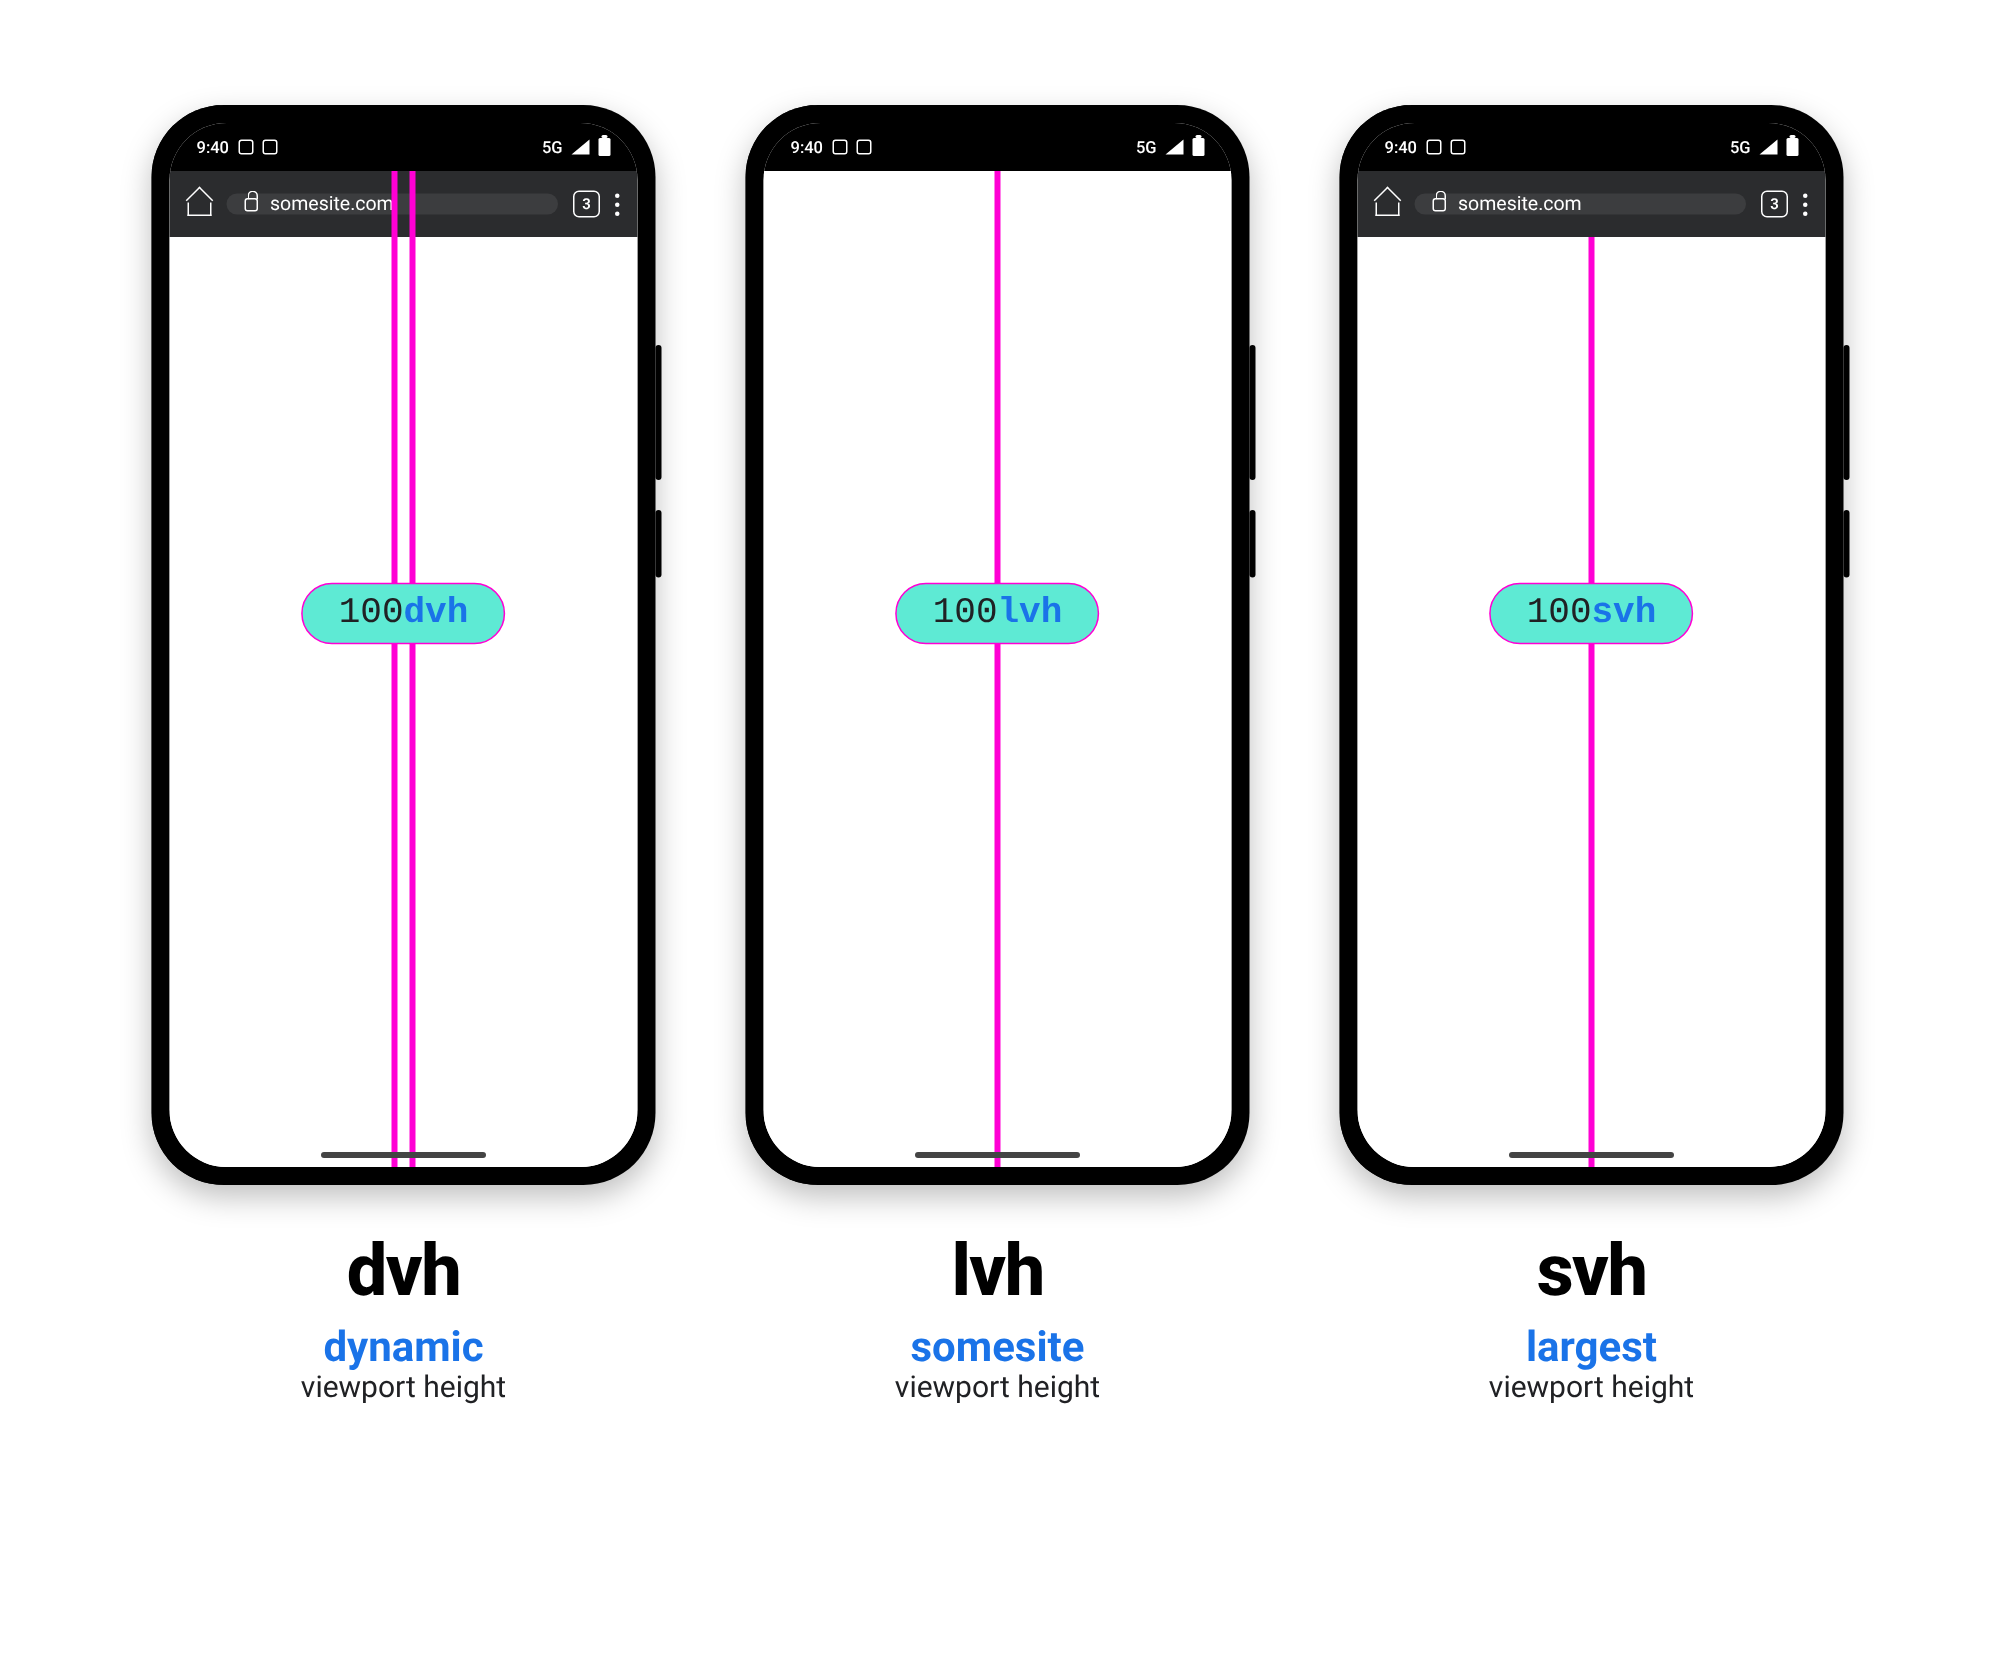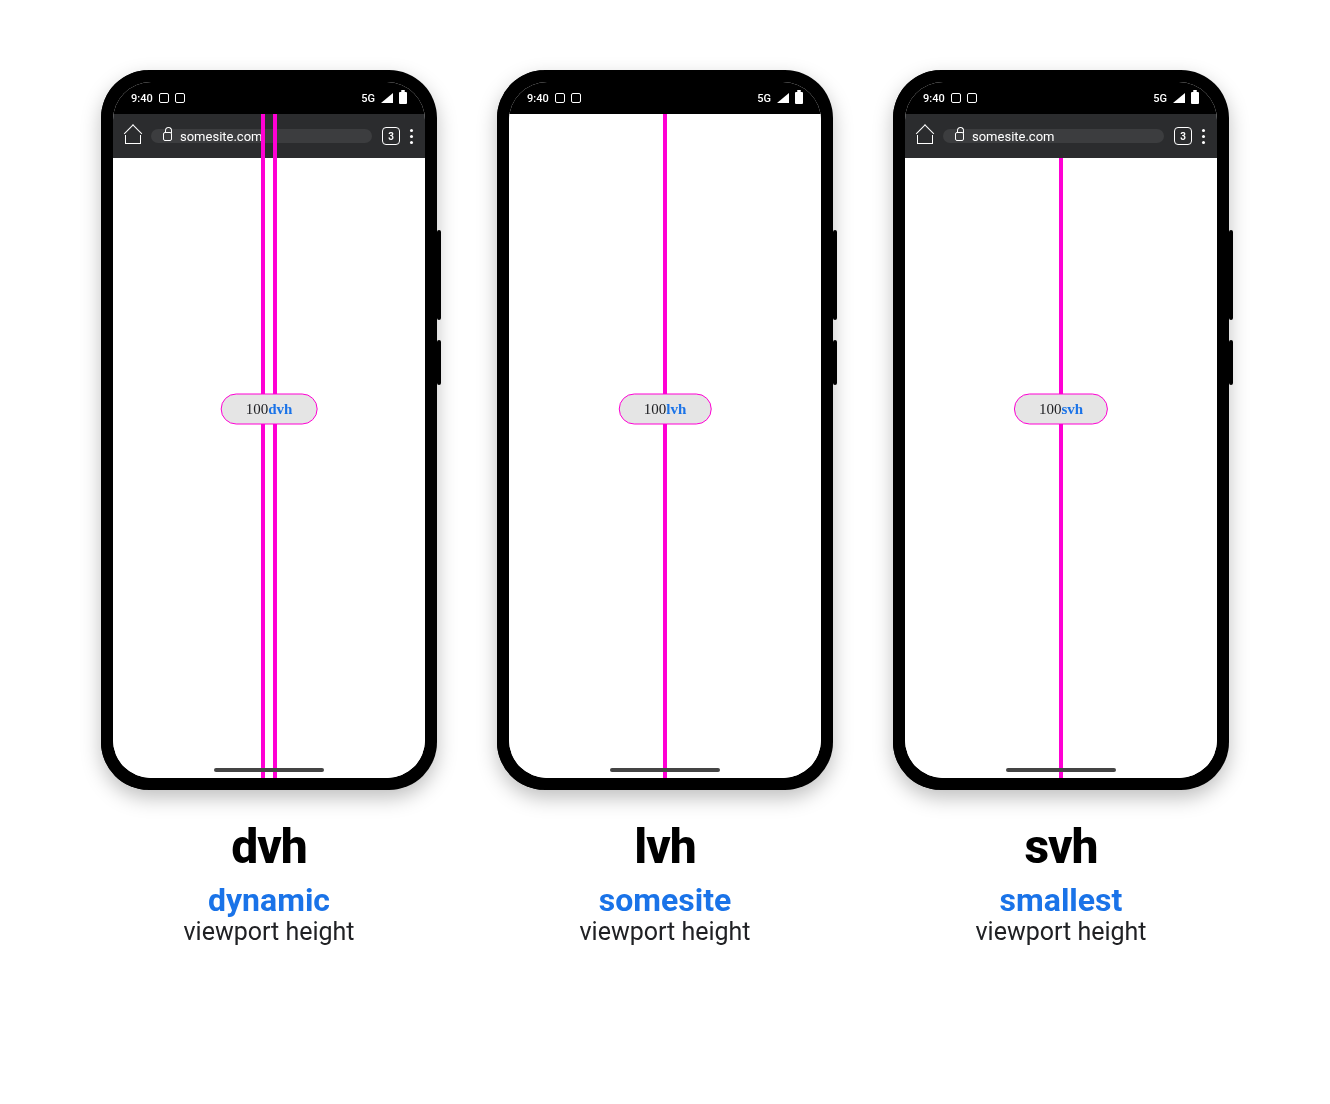--- a/index.html
+++ b/index.html
@@ -216,52 +216,52 @@
   }
   .overlay-line.center { left: 50%; transform: translateX(-50%); }
   .overlay-line.l { left: calc(50% - 8px); }
   .overlay-line.r { left: calc(50% + 4px); }
   
   .overlay-line.short { top: 76px; }
   .pill-label {
     position: absolute;
     left: 50%;
     transform: translate(-50%, -50%);
-    background: #e5e5e5;
+    background: #5eead4;
     border: 1.5px solid #ff00d4;
     border-radius: 999px;
     padding: 6px 24px;
-    font-family: Liberation Serif, serif;
-    font-size: 15px;
+    font-family: Liberation Mono, monospace;
+    font-size: 24px;
     font-weight: 500;
     white-space: nowrap;
     z-index: 5;
   }
   .pill-label .unit { color: #1a73e8; font-weight: 700; }
   .pill-label .num  { color: #202124; }
   
   .caption {
     text-align: center;
     margin-top: 28px;
   }
   .caption .big {
     font-size: 48px;
     font-weight: 800;
     color: #000;
     letter-spacing: -1px;
   }
   .caption .accent {
     color: #1a73e8;
-    font-size: 32px;
+    font-size: 28px;
     font-weight: 700;
     margin-top: 6px;
   }
   .caption .sub {
     color: #202124;
-    font-size: 25px;
+    font-size: 20px;
     font-weight: 400;
     margin-top: -2px;
   }
 </style>
 </head>
 <body>
 
 <div class="row" id="row">
     <div class="col">
     <div class="phone">
@@ -388,17 +388,17 @@
         </div>
         <div class="overlay-line center short"></div>
         <div class="pill-label" style="top:47%">
           <span class="num">100</span><span class="unit">svh</span>
         </div>
         <div class="home-indicator"></div>
       </div>
     </div>
     <div class="caption">
       <div class="big">svh</div>
-      <div class="accent">smallest</div>
+      <div class="accent">largest</div>
       <div class="sub">viewport height</div>
     </div>
   </div>
   </div>
 
 </body></html>

